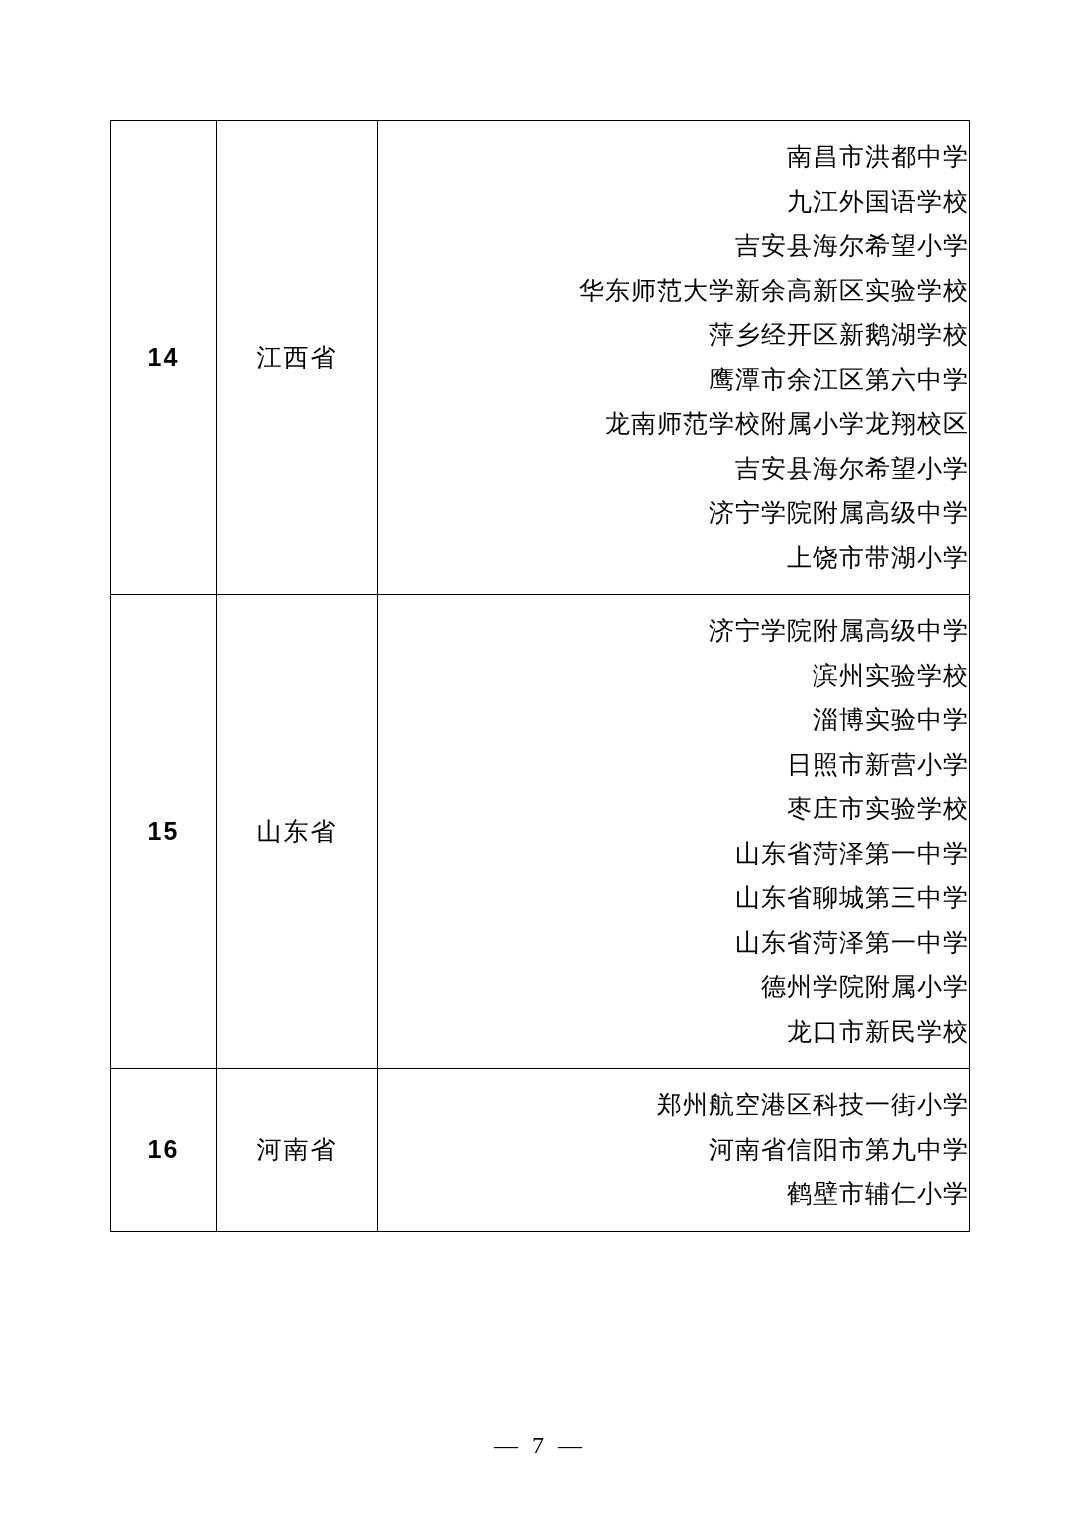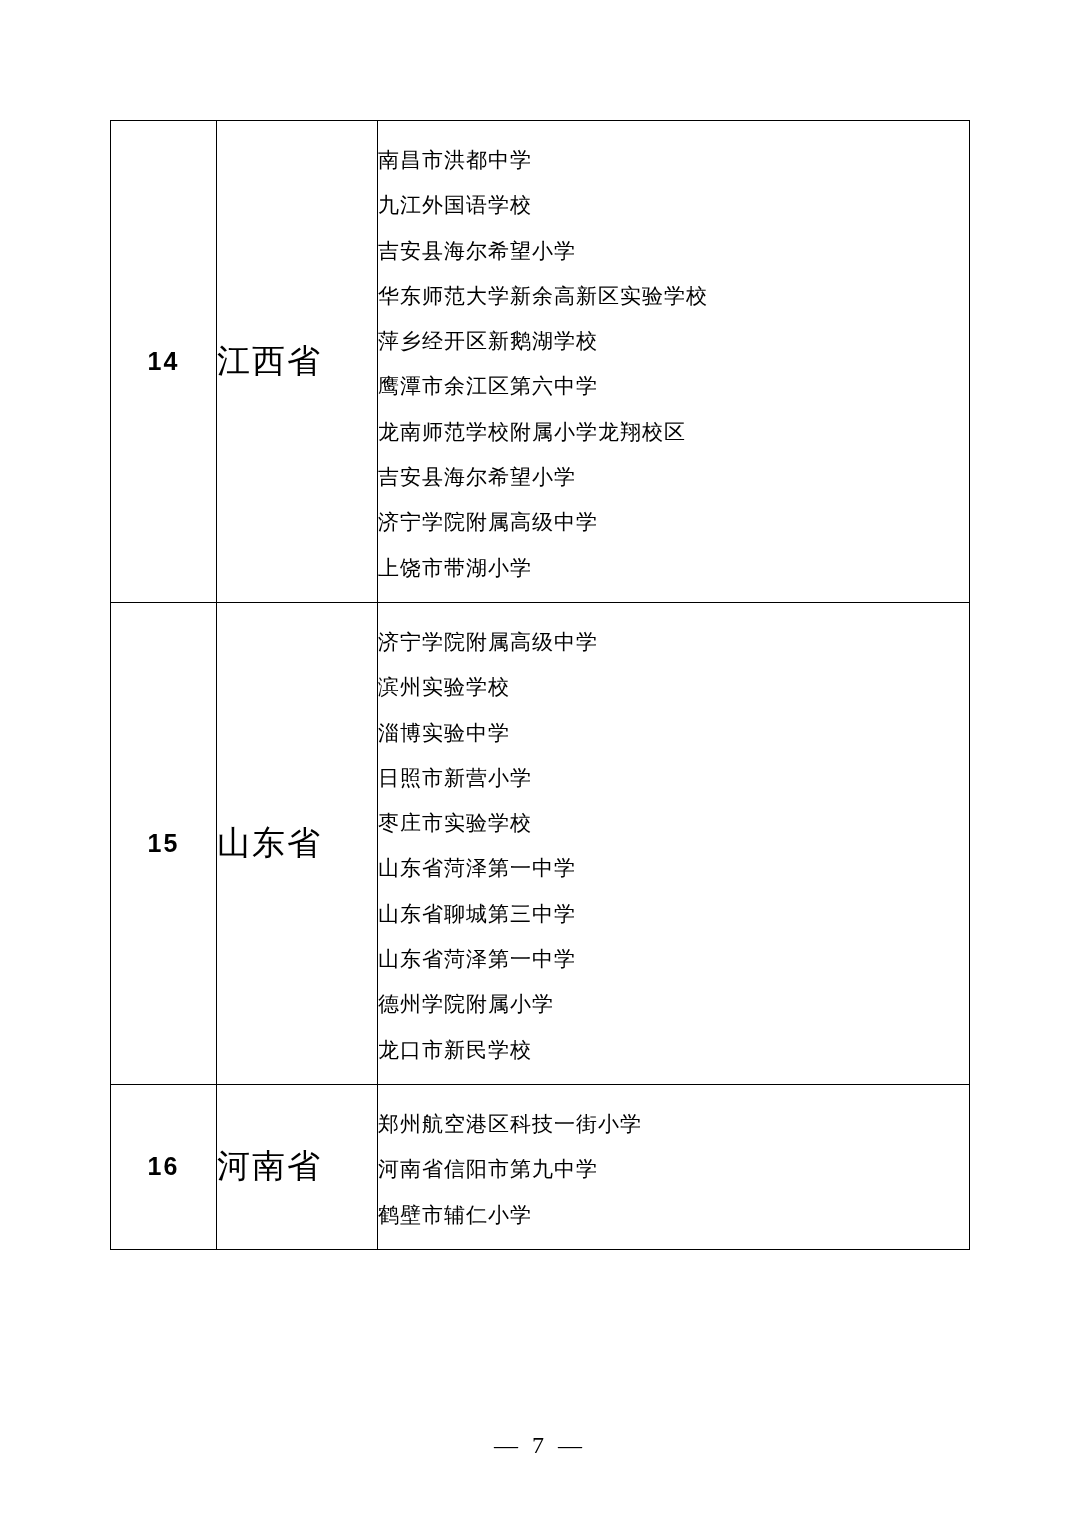--- a/index.html
+++ b/index.html
@@ -36,39 +36,39 @@
   }
   .col-index {
     width: 105px;
     text-align: center;
     font-size: 25px;
     font-weight: bold;
     font-family: Liberation Sans, sans-serif;
   }
   .col-province {
     width: 160px;
-    font-size: 33px;
+    text-align: center;
+    font-size: 25px;
     font-family: "Liberation Serif", "DejaVu Serif", serif;
   }
   .col-schools {
     text-align: center;
   }
   .school-list {
     list-style: none;
     margin: 0;
     padding: 14px 0 14px 0;
   }
   .school-list li {
-    font-size: 21px;
+    font-size: 25px;
     line-height: 1.30;
-    text-align: left;
+    text-align: right;
     padding: 6px 0;
     white-space: nowrap;
     letter-spacing: 1px;
-    margin-top: 6px;
   }
   .col-province span, .col-index span {
     letter-spacing: 2px;
   }
   .page-number {
     position: absolute;
     top: 1432px;
     left: 0;
     width: 1080px;
     text-align: center;

